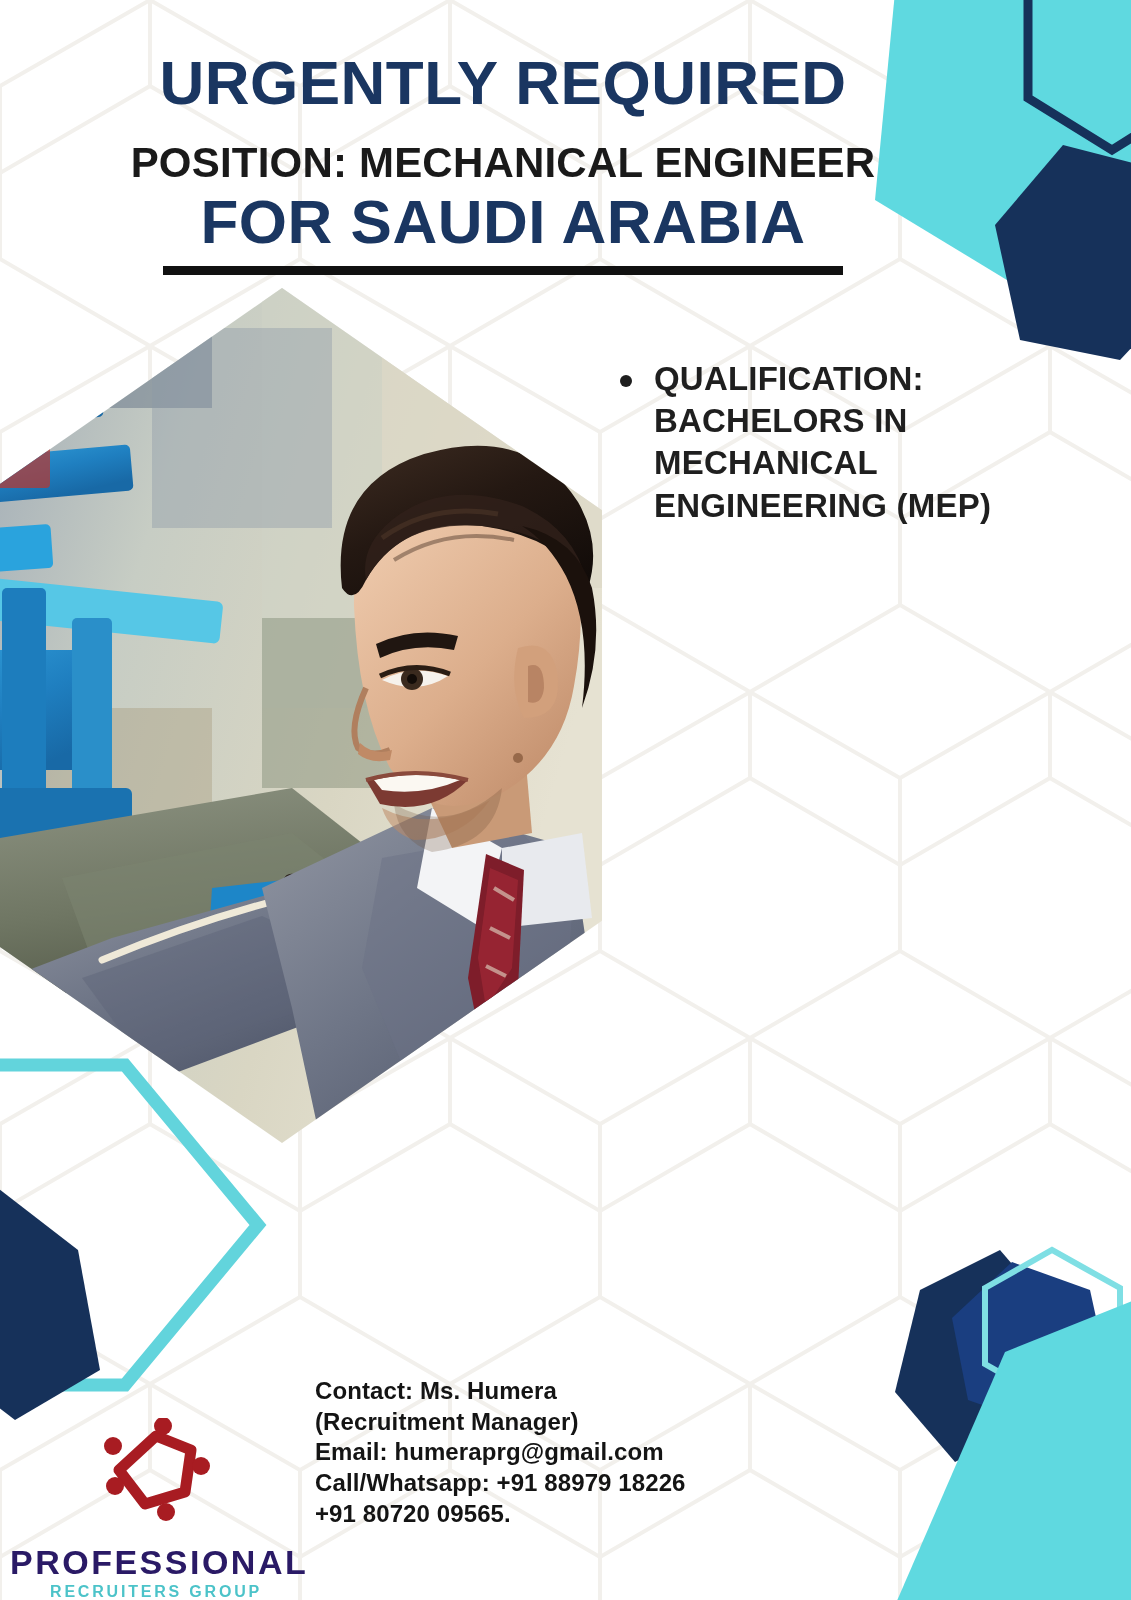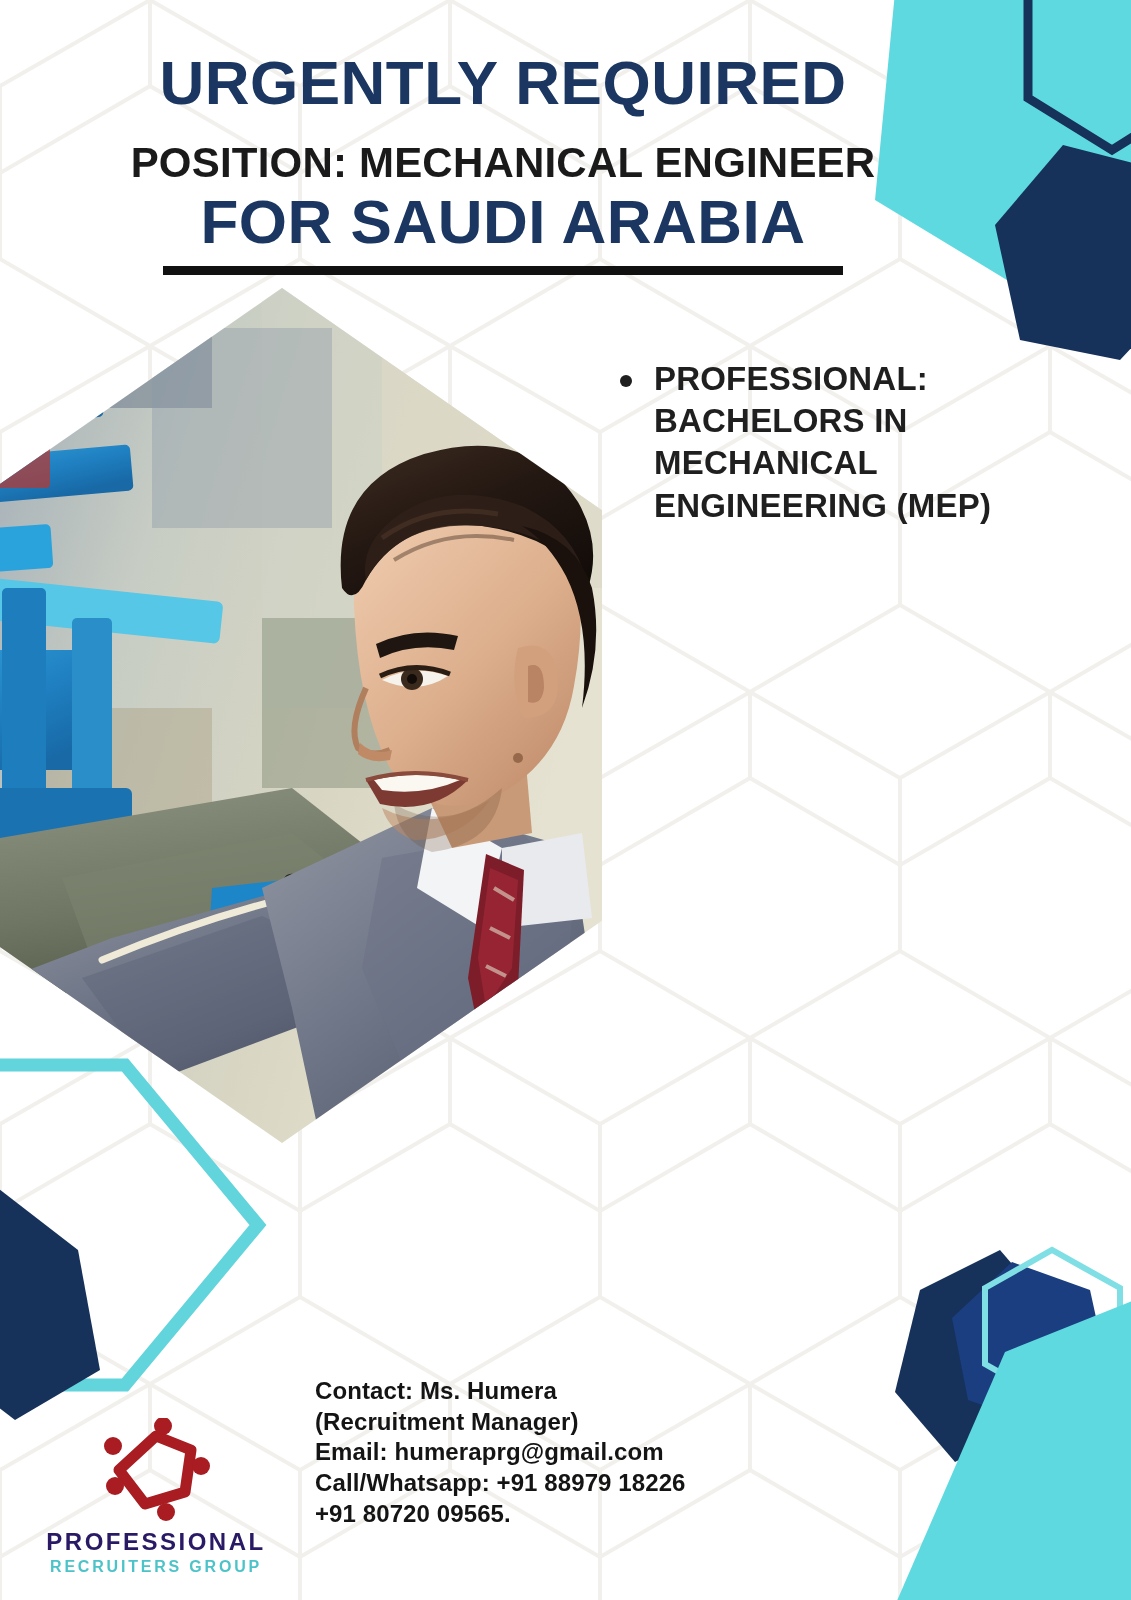--- a/index.html
+++ b/index.html
@@ -118,26 +118,26 @@
   
   #logo {
     position:absolute;
     left:10px; top:1418px;
     width:292px;
     z-index:6;
     text-align:center;
   }
   #logo-mark { width:150px; height:110px; margin:0 auto; display:block; }
   #logo-name {
-    font-size:24px;
+    font-size:34px;
     font-weight:bold;
     color:#2a1a66;
     letter-spacing:2.5px;
     line-height:1;
-    margin-top:2px;
+    margin-top:17px;
   }
   #logo-sub {
     font-size:16px;
     font-weight:bold;
     color:#4cc3c9;
     letter-spacing:2.8px;
     line-height:1;
     margin-top:5px;
   }
 </style>
@@ -324,21 +324,21 @@
 
       <path d="M432 516 Q486 548 540 500 Q534 556 470 564 Q436 552 432 516 Z" fill="#6d4a34" opacity="0.25"></path>
 
       <circle cx="556" cy="470" r="5" fill="#8a5c3e" opacity="0.8"></circle>
     </svg>
   </div>
 
   <section id="requirements">
     <div class="req-item">
       <span class="req-bullet"></span>
-      <span class="req-text">PROFESSIONAL: BACHELORS IN MECHANICAL ENGINEERING (MEP)</span>
+      <span class="req-text">QUALIFICATION: BACHELORS IN MECHANICAL ENGINEERING (MEP)</span>
     </div>
   </section>
 
   <section id="contact">
     <div class="contact-line">Contact: Ms. Humera</div>
     <div class="contact-line">(Recruitment Manager)</div>
     <div class="contact-line">Email: humeraprg@gmail.com</div>
     <div class="contact-line">Call/Whatsapp: +91 88979 18226</div>
     <div class="contact-line">+91 80720 09565.</div>
   </section>

